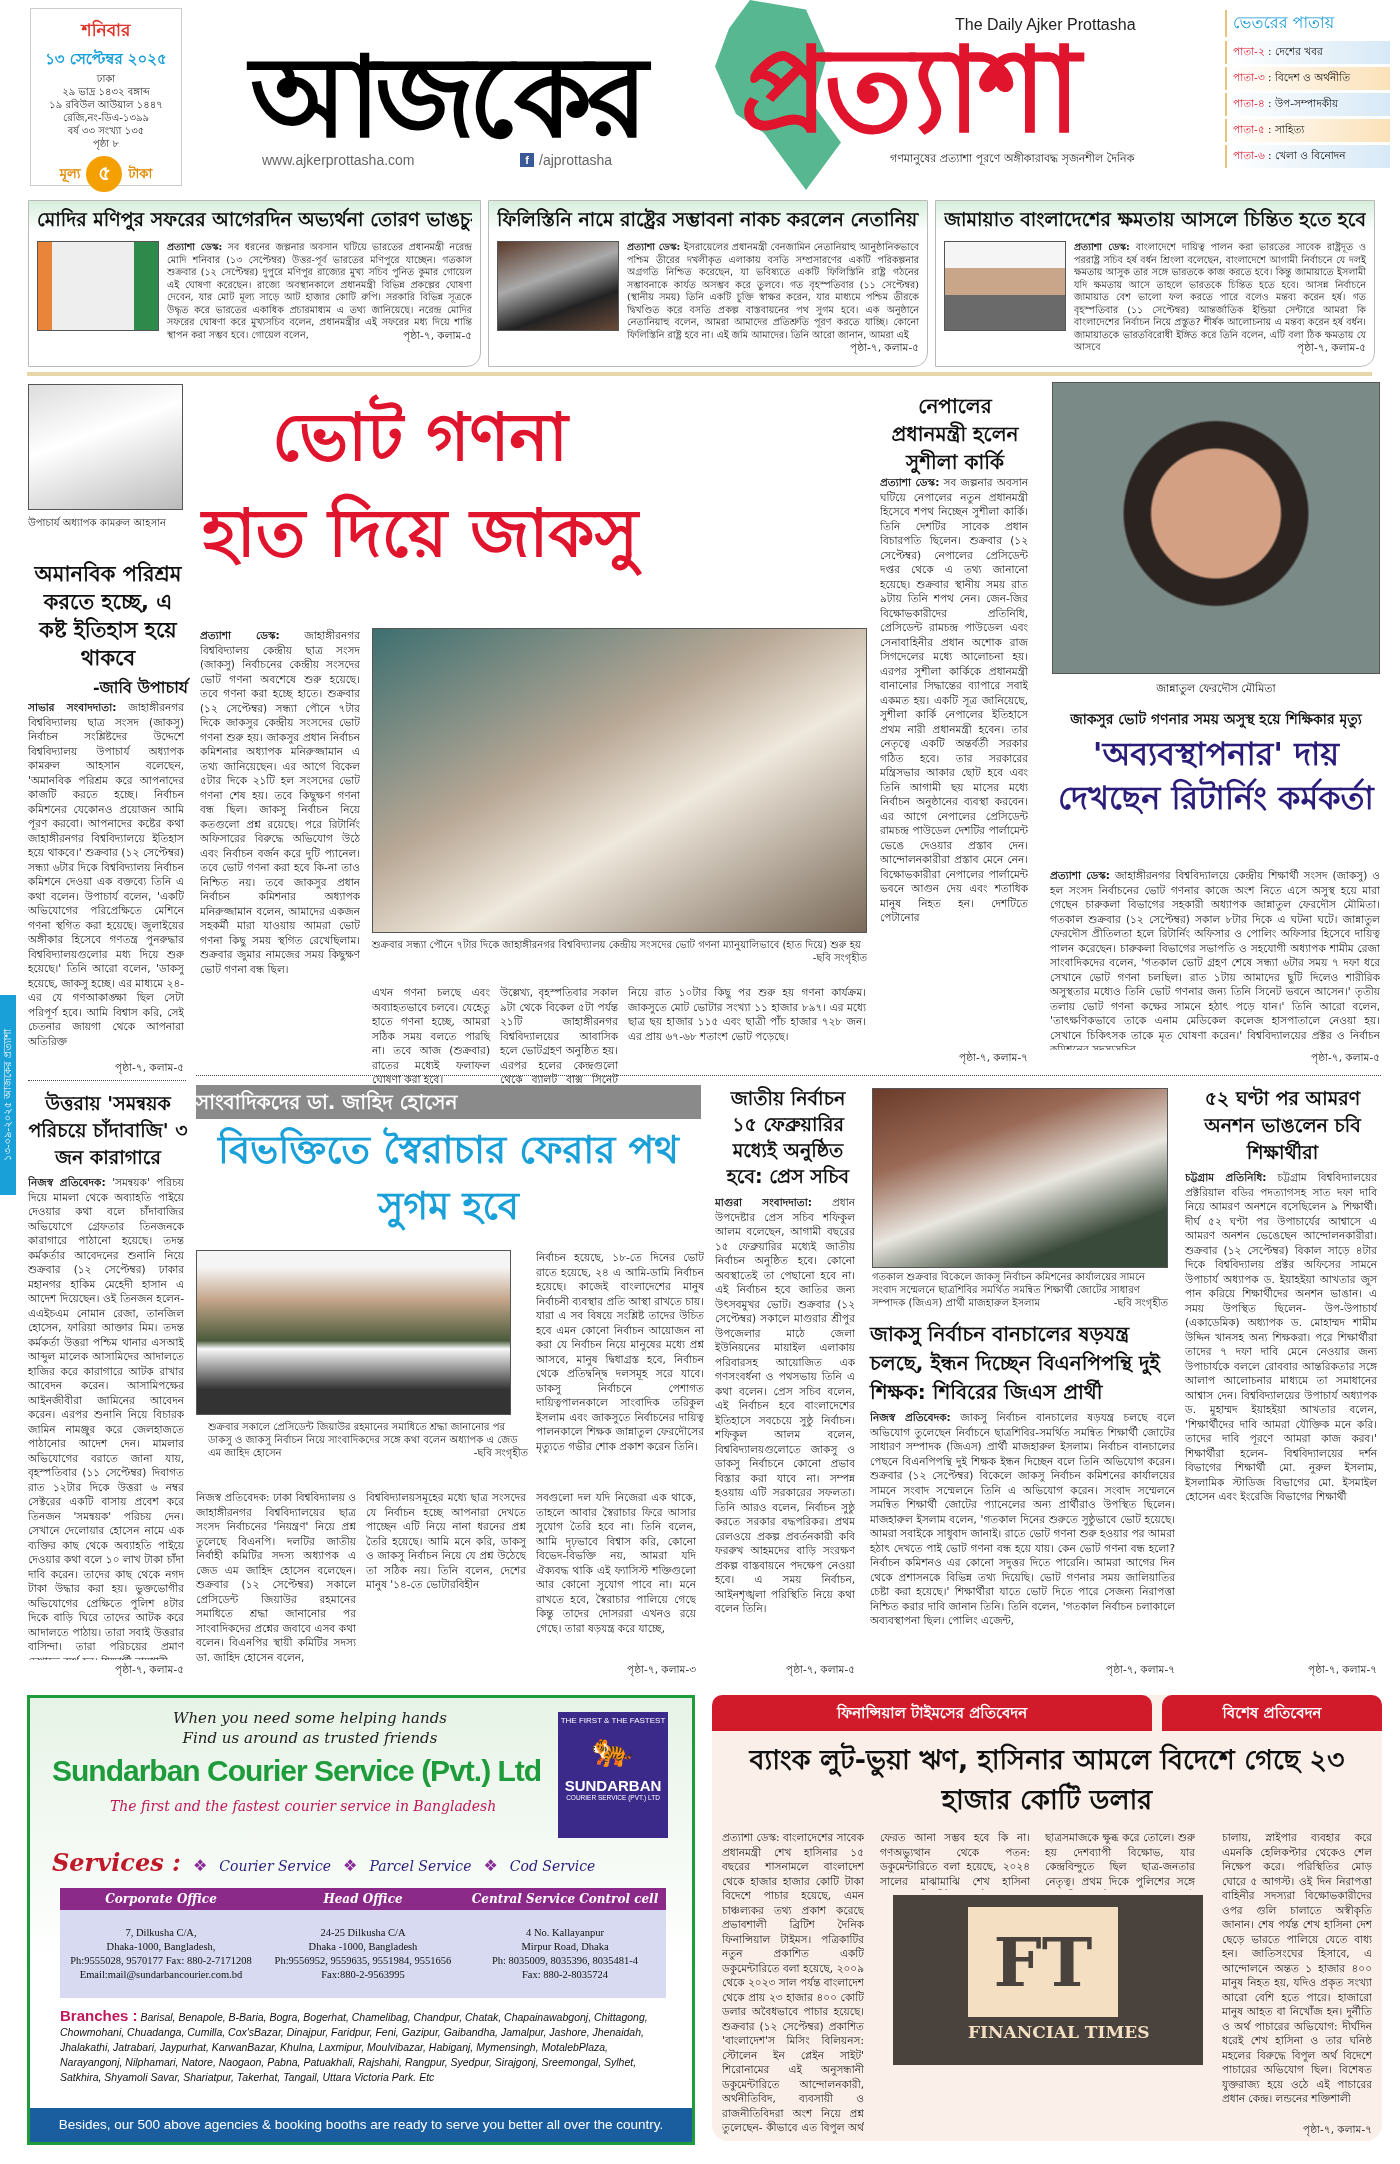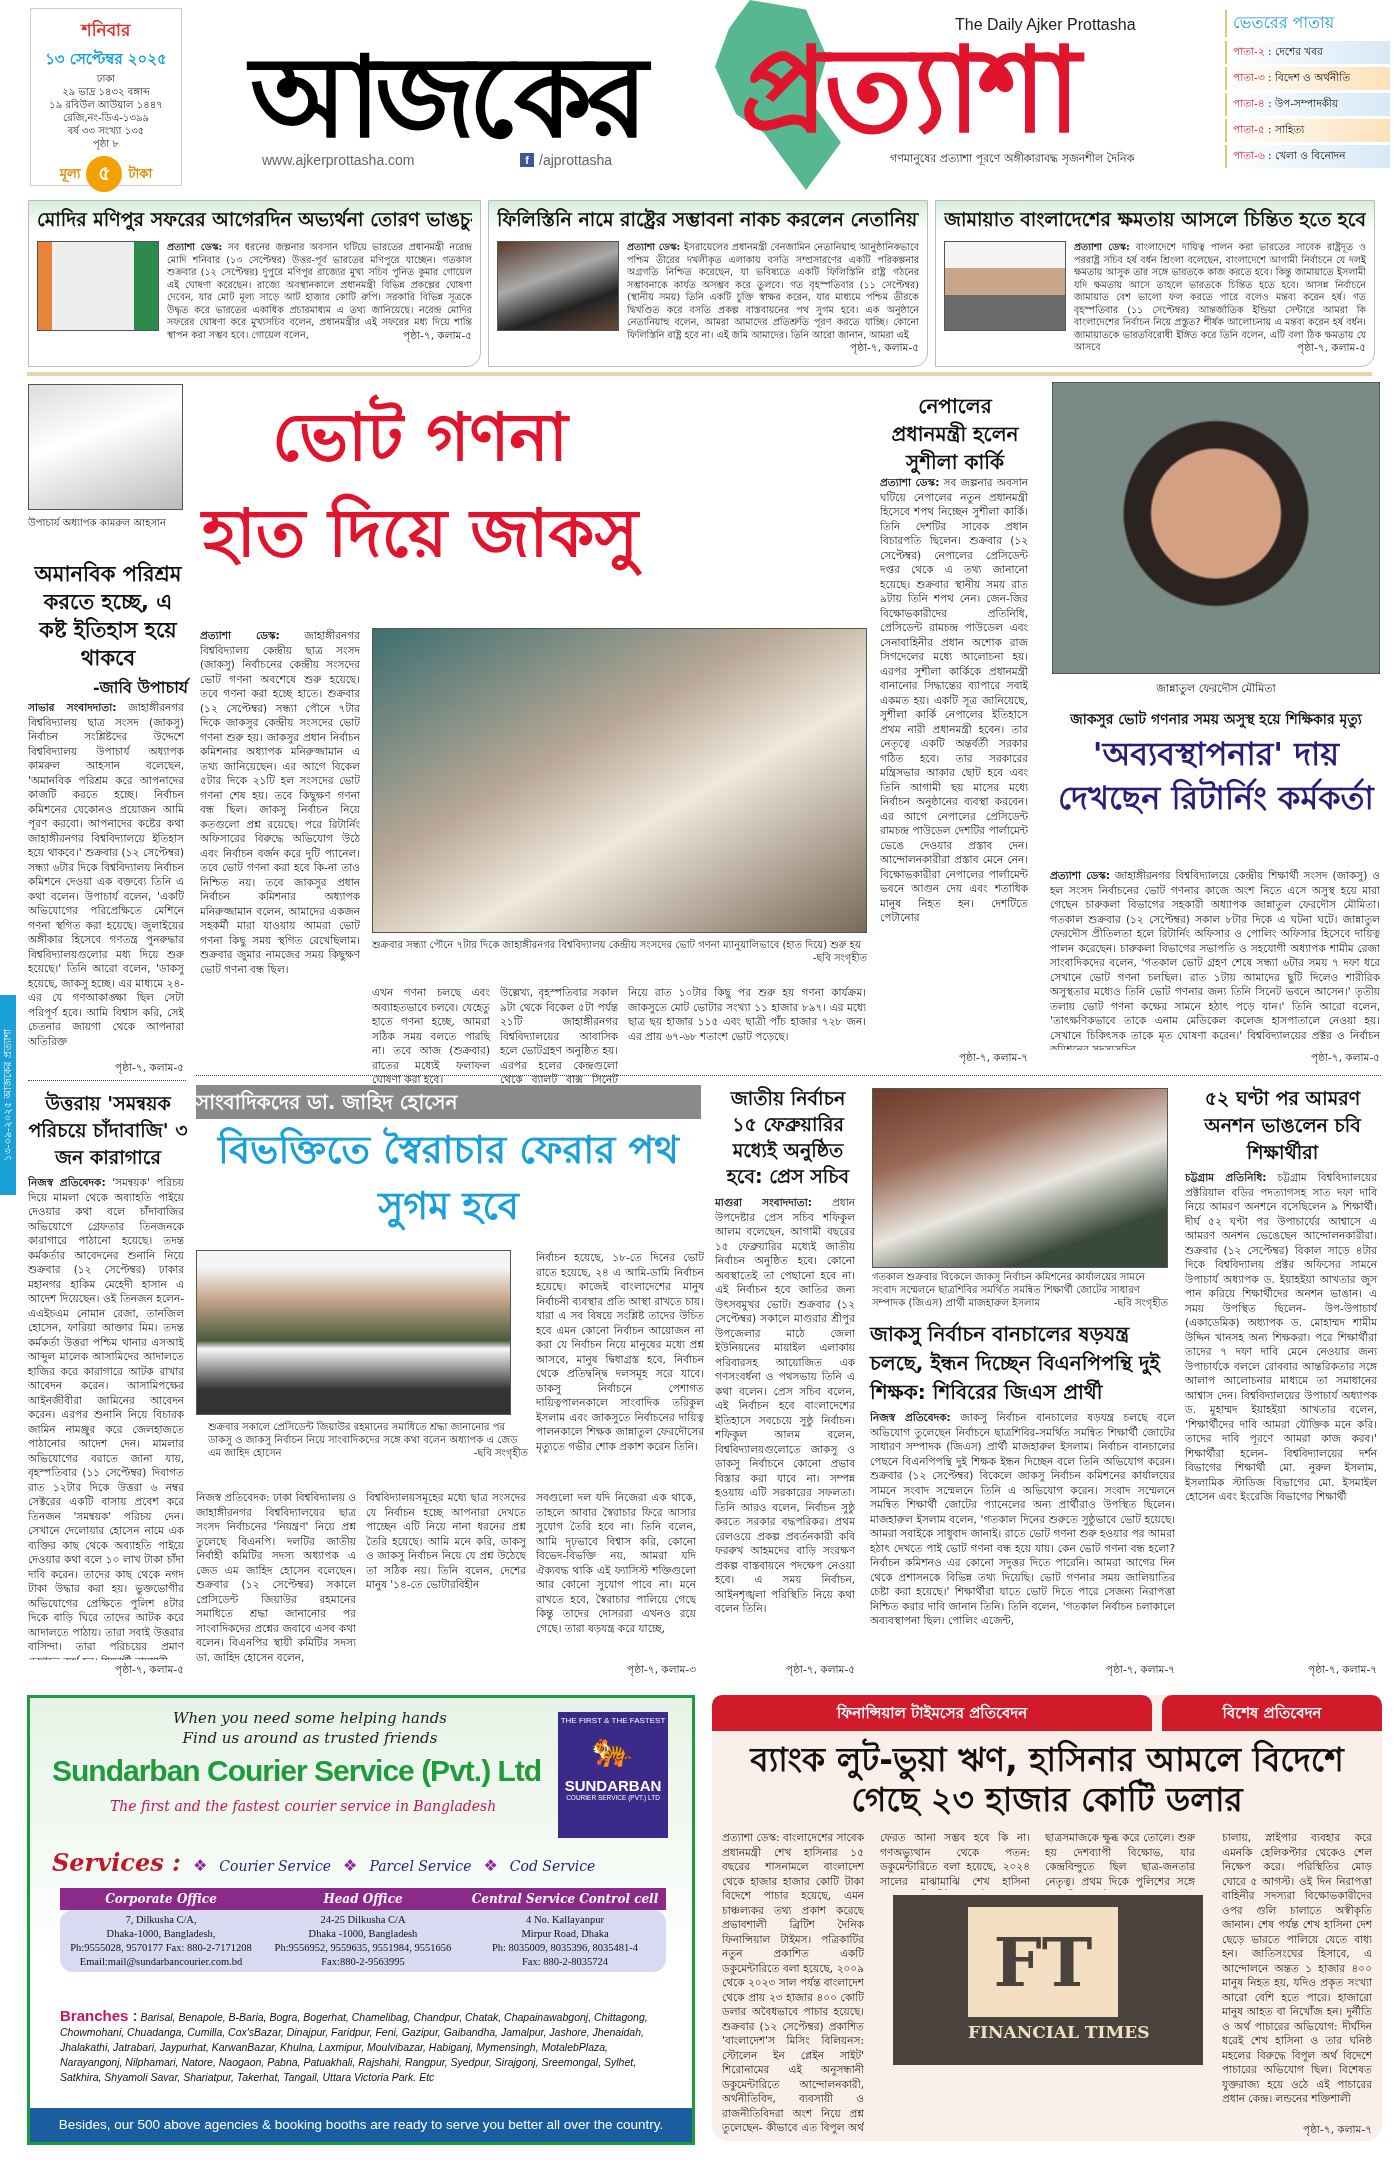--- a/index.html
+++ b/index.html
@@ -99,29 +99,29 @@
   #ad .logo .tiger { font-size: 34px; color: #e8c84a; margin-top: 4px; }
   #ad .logo .t2 { font-size: 15px; font-weight: bold; margin-top: 8px; }
   #ad .logo .t3 { font-size: 6.5px; }
   #ad .services { position: absolute; left: 22px; top: 150px; display: flex; align-items: baseline; gap: 12px; font-family: "DejaVu Serif", serif; font-style: italic; }
   #ad .services .lbl { color: #c01a2a; font-weight: bold; font-size: 24px; }
   #ad .services .it { color: #2b1c7a; font-size: 14px; }
   #ad .services .dia { color: #8a2a9a; font-style: normal; }
   #ad .offices { position: absolute; left: 30px; top: 190px; width: 606px; }
   #ad .offices .hdr { display: flex; background: #8c2a8a; color: #fff; font-family: "DejaVu Serif", serif; font-style: italic; font-weight: bold; font-size: 12px; height: 22px; line-height: 22px; }
   #ad .offices .hdr div, #ad .offices .bdy > div { flex: 1; text-align: center; }
-  #ad .offices .bdy { display: flex; background: #d7daf0; font-family: "Liberation Serif", serif; font-size: 10.5px; line-height: 14px; padding: 3px 0; border-radius: 13px; }
+  #ad .offices .bdy { display: flex; background: #d7daf0; font-family: "Liberation Serif", serif; font-size: 10.5px; line-height: 14px; padding: 16px 0; }
   #ad .branches { position: absolute; left: 30px; top: 310px; width: 610px; font-family: "Liberation Sans", sans-serif; font-style: italic; font-size: 10.5px; line-height: 15px; }
   #ad .branches .lbl { color: #c0185a; font-weight: bold; font-style: normal; font-size: 15px; }
   #ad .foot { position: absolute; left: 0; bottom: 0; width: 100%; height: 34px; background: #1a5ea0; color: #fff; text-align: center; font-family: "Liberation Sans", sans-serif; font-size: 13.5px; line-height: 34px; }
 
   
   #ft-wrap { left: 712px; top: 1695px; width: 670px; height: 446px; background: #fbefe9; border-radius: 16px; }
   .redtab { position: absolute; top: 0; height: 36px; background: #d11b2b; border-radius: 10px 10px 0 0; color: #fff; font-weight: bold; text-align: center; line-height: 36px; font-size: 15px; }
-  #ft-head { left: 722px; top: 1740px; width: 650px; text-align: center; font-size: 33px; line-height: 40px; font-weight: bold; }
+  #ft-head { left: 722px; top: 1740px; width: 650px; text-align: center; font-size: 27px; line-height: 40px; font-weight: bold; }
   .ft-col { top: 1830px; width: 142px; }
   #ft-logo { left: 893px; top: 1895px; width: 310px; height: 170px; background: #4a423c; }
   #ft-logo .sq { position: absolute; left: 75px; top: 12px; width: 150px; height: 110px; background: #f4dfc3; color: #4a423c; font-family: "DejaVu Serif", serif; font-size: 68px; text-align: center; line-height: 110px; font-weight: bold; }
   #ft-logo .nm { position: absolute; left: 75px; top: 128px; color: #f4dfc3; font-family: "DejaVu Serif", serif; font-size: 17px; line-height: 19px; font-weight: bold; }
 </style>
 </head>
 <body>
 
 <div class="abs" id="datebox">
   <div class="day">শনিবার</div>

